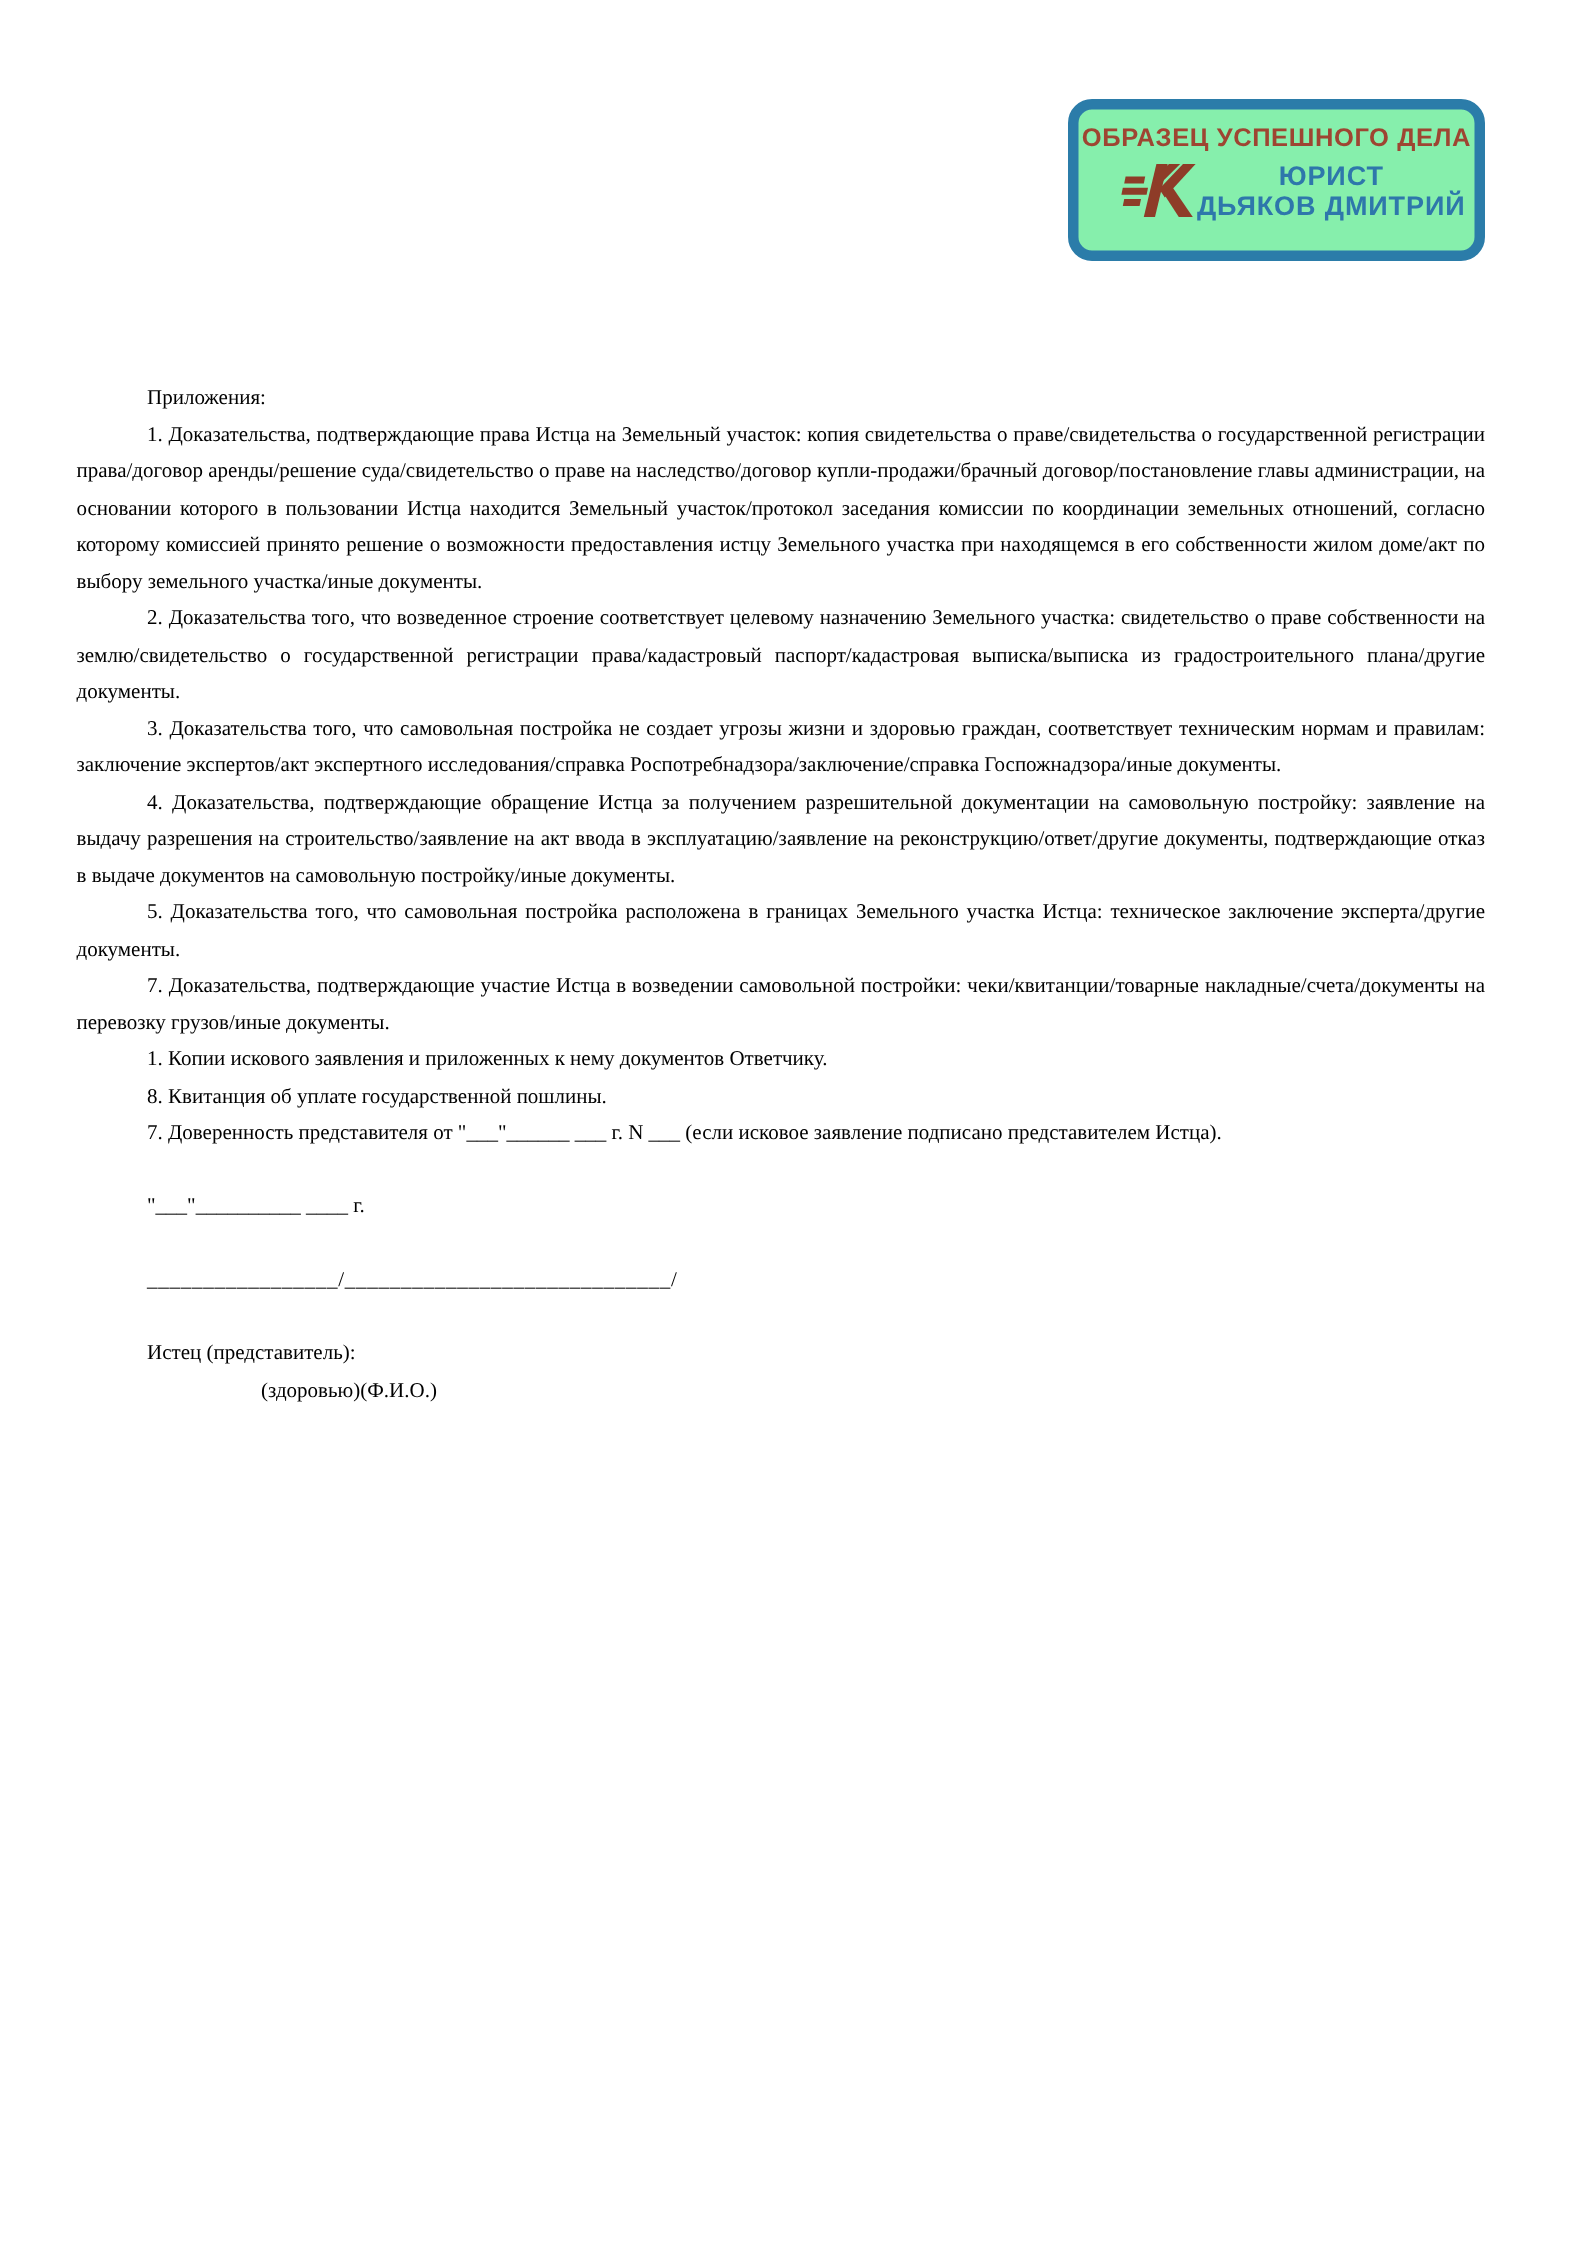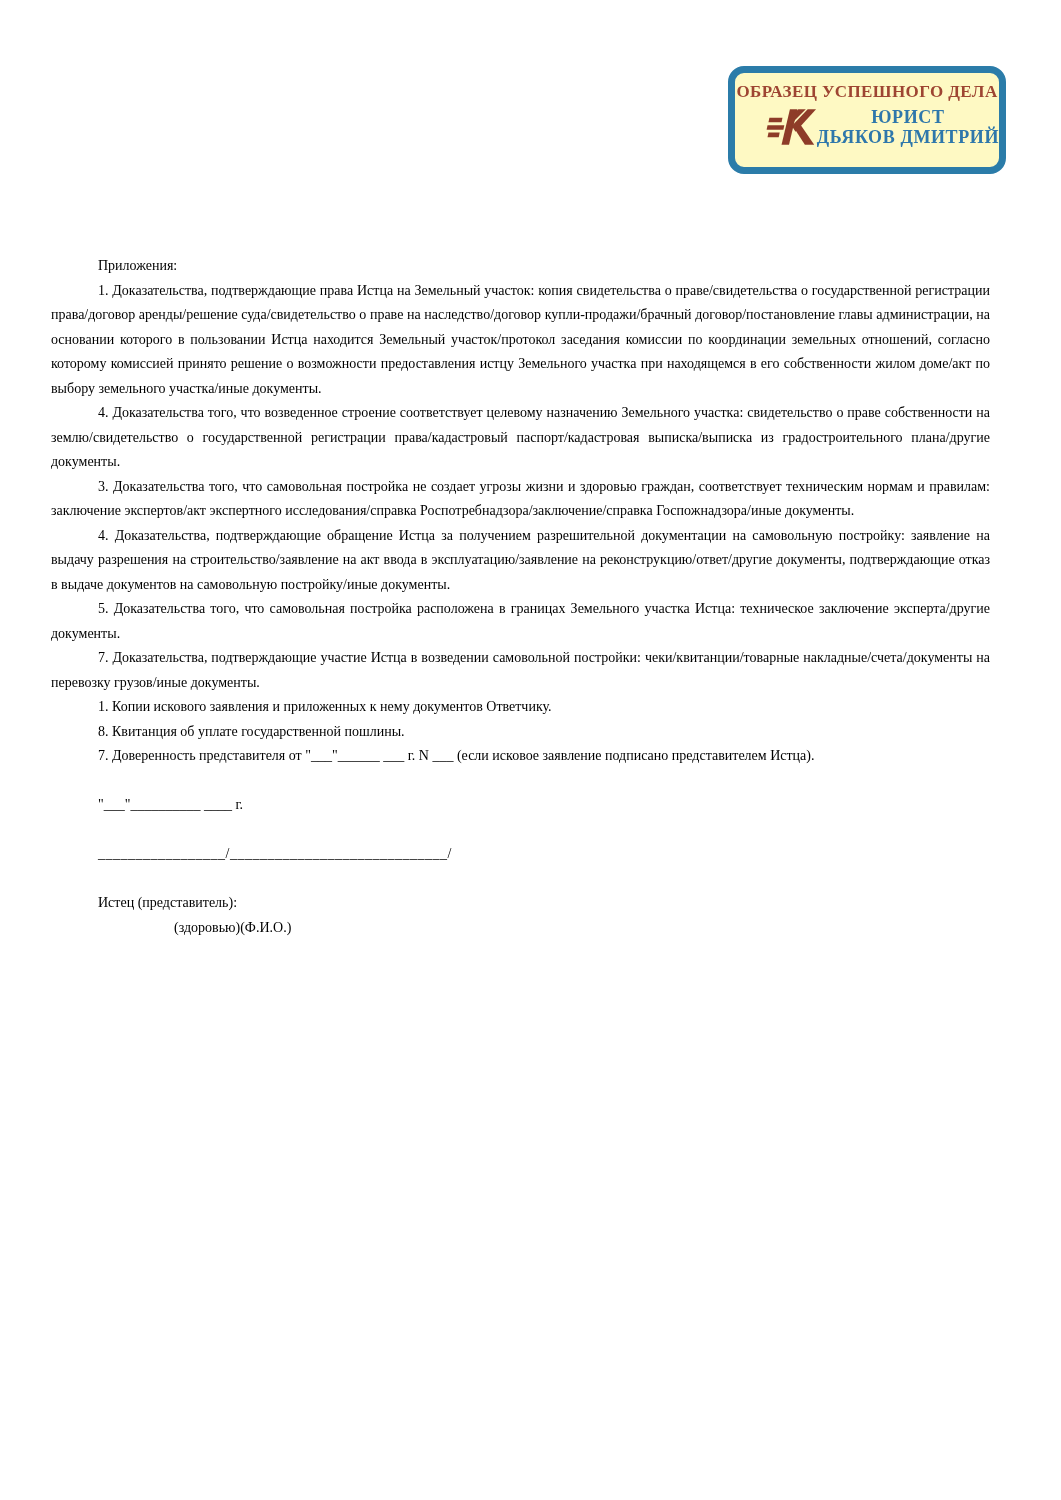--- a/index.html
+++ b/index.html
@@ -20,37 +20,36 @@
   
   .logo {
     position: absolute;
     left: 712px;
     top: 66px;
     width: 278px;
     height: 108px;
     box-sizing: border-box;
     border: 7px solid #2b7ca9;
     border-radius: 16px;
-    background: #fef9c3;
-    font-family: Liberation Serif, serif;
-    margin-left: 16px;
+    background: #86efac;
+    font-family: Liberation Sans, sans-serif;
   }
   .logo-tagline {
     margin-top: 9px;
     text-align: center;
     font-weight: bold;
     font-size: 17px;
     letter-spacing: 0.4px;
     color: #9e4532;
     white-space: nowrap;
   }
   .logo-row {
     display: flex;
     align-items: center;
-    justify-content: flex-end;
+    justify-content: center;
     margin-top: 4px;
     padding-left: 17px;
   }
   .k-mark {
     width: 56px;
     height: 42px;
     flex: 0 0 auto;
   }
   .logo-name {
     text-align: center;
@@ -109,21 +108,21 @@
       <div class="logo-name">
         <div>ЮРИСТ</div>
         <div>ДЬЯКОВ ДМИТРИЙ</div>
       </div>
     </div>
   </div>
 
   <div class="doc-body">
     <p>Приложения:</p>
     <p>1. Доказательства, подтверждающие права Истца на Земельный участок: копия свидетельства о праве/свидетельства о государственной регистрации права/договор аренды/решение суда/свидетельство о праве на наследство/договор купли-продажи/брачный договор/постановление главы администрации, на основании которого в пользовании Истца находится Земельный участок/протокол заседания комиссии по координации земельных отношений, согласно которому комиссией принято решение о возможности предоставления истцу Земельного участка при находящемся в его собственности жилом доме/акт по выбору земельного участка/иные документы.</p>
-    <p>4. Доказательства того, что возведенное строение соответствует целевому назначению Земельного участка: свидетельство о праве собственности на землю/свидетельство о государственной регистрации права/кадастровый паспорт/кадастровая выписка/выписка из градостроительного плана/другие документы.</p>
+    <p>2. Доказательства того, что возведенное строение соответствует целевому назначению Земельного участка: свидетельство о праве собственности на землю/свидетельство о государственной регистрации права/кадастровый паспорт/кадастровая выписка/выписка из градостроительного плана/другие документы.</p>
     <p>3. Доказательства того, что самовольная постройка не создает угрозы жизни и здоровью граждан, соответствует техническим нормам и правилам: заключение экспертов/акт экспертного исследования/справка Роспотребнадзора/заключение/справка Госпожнадзора/иные документы.</p>
     <p>4. Доказательства, подтверждающие обращение Истца за получением разрешительной документации на самовольную постройку: заявление на выдачу разрешения на строительство/заявление на акт ввода в эксплуатацию/заявление на реконструкцию/ответ/другие документы, подтверждающие отказ в выдаче документов на самовольную постройку/иные документы.</p>
     <p>5. Доказательства того, что самовольная постройка расположена в границах Земельного участка Истца: техническое заключение эксперта/другие документы.</p>
     <p>7. Доказательства, подтверждающие участие Истца в возведении самовольной постройки: чеки/квитанции/товарные накладные/счета/документы на перевозку грузов/иные документы.</p>
     <p>1. Копии искового заявления и приложенных к нему документов Ответчику.</p>
     <p>8. Квитанция об уплате государственной пошлины.</p>
     <p>7. Доверенность представителя от "___"______ ___ г. N ___ (если исковое заявление подписано представителем Истца).</p>
 
     <p class="spaced date-line">"___"__________ ____ г.</p>
 

